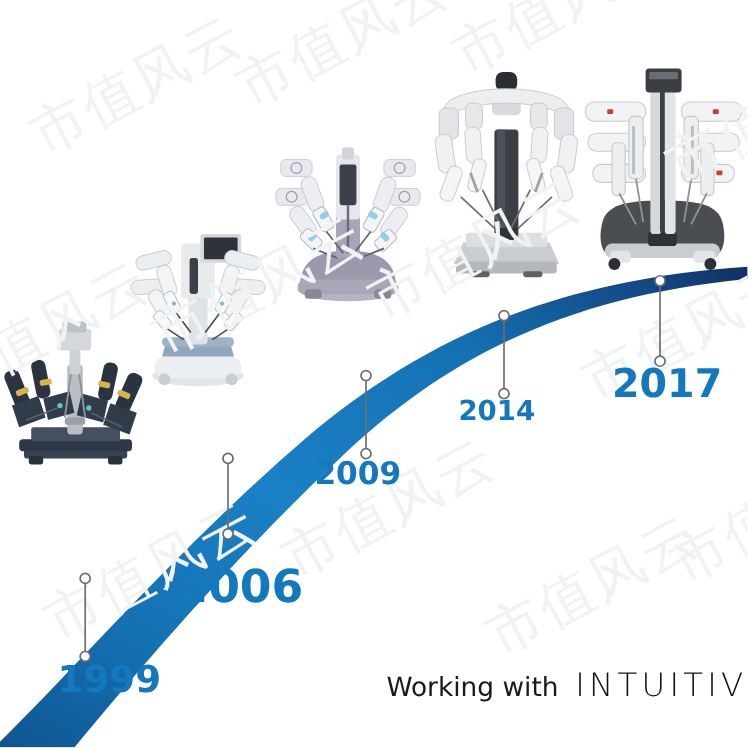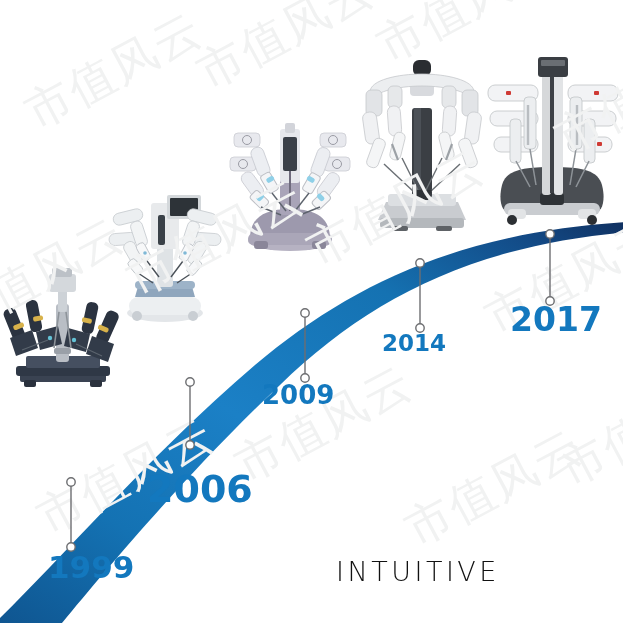--- a/index.html
+++ b/index.html
@@ -375,18 +375,19 @@
     <circle cx="11" cy="75" r="4.2" fill="#ffffff" stroke="#6d6e71" stroke-width="1.4"></circle>
   </svg>
 
   <div class="year" style="left:48px;top:552px;font-size:31px;">1999</div>
   <div class="year" style="left:147px;top:470px;font-size:38px;">2006</div>
   <div class="year" style="left:262px;top:382px;font-size:26px;">2009</div>
   <div class="year" style="left:382px;top:332px;font-size:23px;">2014</div>
   <div class="year" style="left:510px;top:303px;font-size:33px;">2017</div>
 
   <div class="logo" style="left:322px;top:556px;">
+    <span class="logo-working">Working with</span>
     <span class="logo-brand">
       <span>INTU</span><span style="position:relative;">I</span><span>TIVE</span>
     </span>
   </div>
 
 </div>
 
 </body></html>

